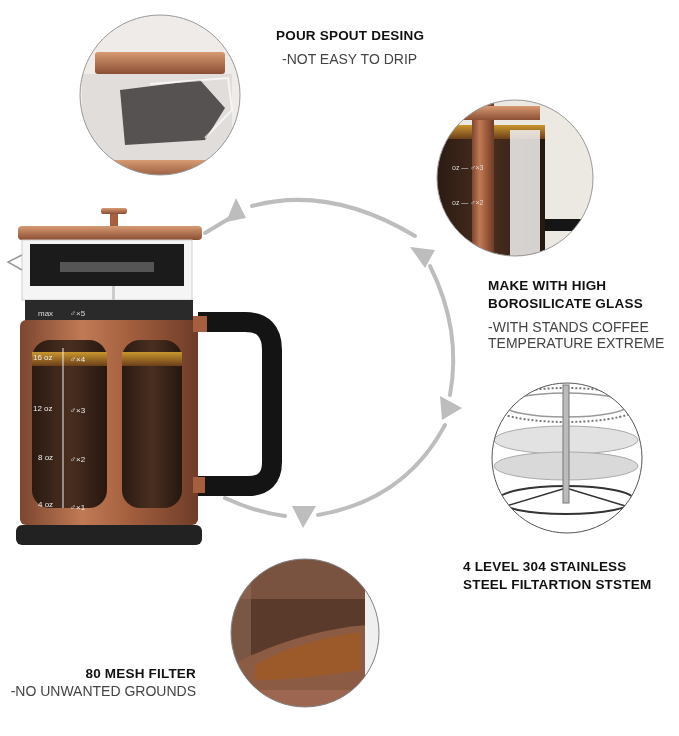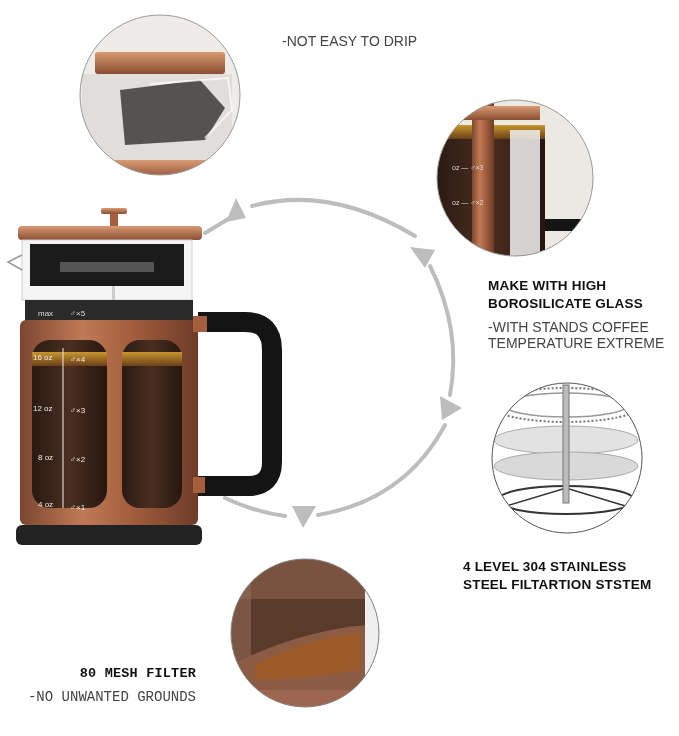--- a/index.html
+++ b/index.html
@@ -1,20 +1,20 @@
 <!DOCTYPE html>
 <html><head>
 <meta charset="utf-8">
 <style>
   html,body{margin:0;padding:0;background:#ffffff;}
   body{width:679px;height:736px;position:relative;overflow:hidden;font-family:"Liberation Sans","DejaVu Sans",sans-serif;}
   .abs{position:absolute;}
   .title{font-weight:bold;font-size:13.5px;color:#111;letter-spacing:0.2px;line-height:18px;white-space:nowrap;}
   .sub{font-size:14px;color:#444;line-height:16px;white-space:nowrap;}
-  .right{text-align:right;font-family:Liberation Mono, monospace;}
+  .right{text-align:right;}
   svg{position:absolute;left:0;top:0;}
 </style>
 </head>
 <body>
 
 <svg width="679" height="736" viewBox="0 0 679 736">
   <defs>
     <linearGradient id="copperV" x1="0" x2="1" y1="0" y2="0">
       <stop offset="0" stop-color="#7c4630"></stop>
       <stop offset="0.35" stop-color="#c07a55"></stop>
@@ -160,31 +160,32 @@
 
     <rect x="16" y="525" width="186" height="20" rx="6" fill="#222"></rect>
 
     <path d="M198 322 L245 322 Q272 322 272 350 L272 462 Q272 486 248 486 L198 486" fill="none" stroke="#141414" stroke-width="20"></path>
     <rect x="193" y="316" width="14" height="16" fill="#a55f3e"></rect>
     <rect x="193" y="477" width="12" height="16" fill="#a55f3e"></rect>
   </g>
 </svg>
 
 <div class="abs" style="left:276px;top:27px;">
+  <div class="title">POUR SPOUT DESING</div>
   <div class="sub" style="margin-top:6px;margin-left:6px;">-NOT EASY TO DRIP</div>
 </div>
 
 <div class="abs" style="left:488px;top:277px;">
   <div class="title">MAKE WITH HIGH</div>
   <div class="title">BOROSILICATE GLASS</div>
   <div class="sub" style="margin-top:6px;">-WITH STANDS COFFEE</div>
   <div class="sub">TEMPERATURE EXTREME</div>
 </div>
 
 <div class="abs" style="left:463px;top:558px;">
   <div class="title">4 LEVEL 304 STAINLESS</div>
   <div class="title">STEEL FILTARTION STSTEM</div>
 </div>
 
 <div class="abs right" style="right:483px;top:665px;">
   <div class="title">80 MESH FILTER</div>
-  <div class="sub" style="margin-top:6px;">-NO UNWANTED GROUNDS</div>
+  <div class="sub" style="">-NO UNWANTED GROUNDS</div>
 </div>
 
 </body></html>

